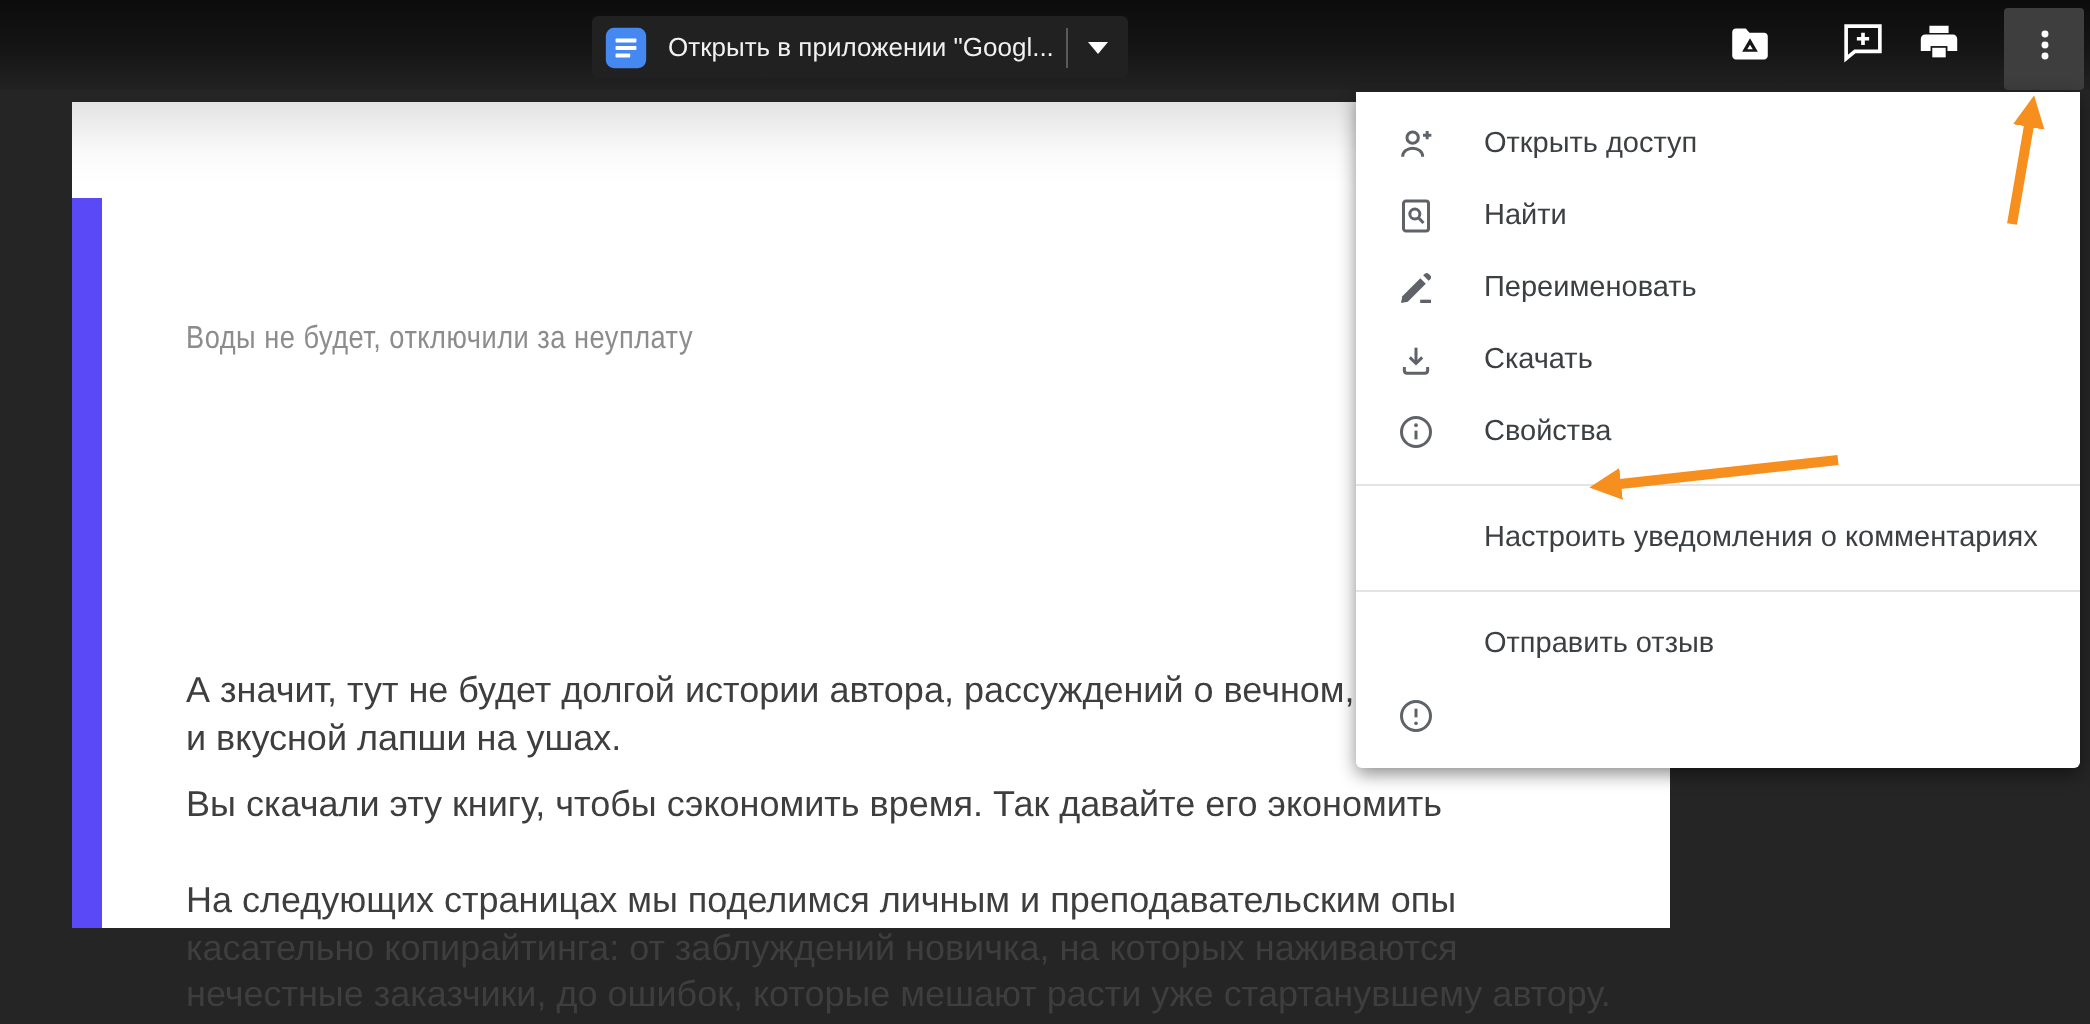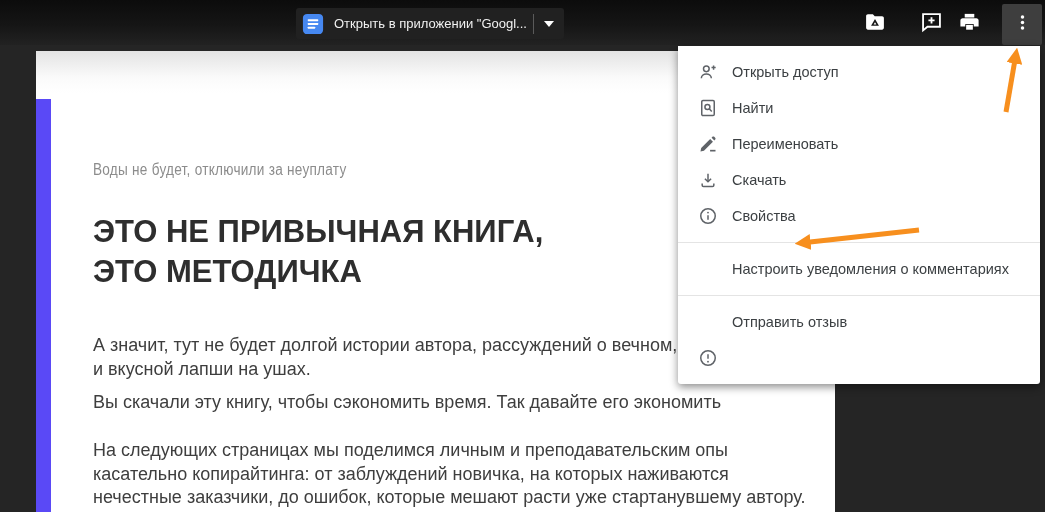--- a/index.html
+++ b/index.html
@@ -15,51 +15,47 @@
     background:#212121;border-radius:3px;display:flex;align-items:center;cursor:pointer;z-index:5;}
   .docs-icon{margin-left:6px;display:flex;}
   .open-label{color:#f1f1f1;font-size:13px;margin-left:10px;flex:1;white-space:nowrap;overflow:hidden;}
   .btn-divider{width:1px;height:20px;background:#5a5a5a;}
   .caret-box{width:30px;height:100%;display:flex;align-items:center;justify-content:center;}
   .caret{width:0;height:0;border-left:5px solid transparent;border-right:5px solid transparent;border-top:6px solid #fff;}
   .tb-btn{position:absolute;top:11px;width:26px;height:26px;display:flex;align-items:center;justify-content:center;cursor:pointer;z-index:5;}
   .kebab-btn{position:absolute;left:1002px;top:4px;width:40px;height:41px;background:#3e3e3e;
     border-radius:2px;display:flex;align-items:center;justify-content:center;cursor:pointer;z-index:5;}
   
-  .page{position:absolute;left:36px;top:51px;width:799px;height:461px;
+  .page{position:absolute;left:36px;top:51px;width:799px;height:413px;
     background:linear-gradient(180deg,#e3e3e3 0px,#fafafa 26px,#ffffff 42px);z-index:1;}
   .accent-bar{position:absolute;left:0;top:48px;bottom:0;width:15px;background:#5a49f6;}
   .kicker{position:absolute;left:57px;top:110px;font-size:16px;color:#8c8c8c;
     transform:scaleX(.85);transform-origin:left center;white-space:nowrap;letter-spacing:.3px;}
   .doc-h1{position:absolute;left:57px;top:161px;font-size:31px;line-height:40px;
     font-weight:700;color:#2e2e2e;white-space:nowrap;}
   .para{position:absolute;left:57px;font-size:18px;line-height:23.5px;color:#3e3e3e;}
   .para div{white-space:nowrap;}
   .p1{top:283px}.p2{top:340px}.p3{top:388px}
   
   .menu{position:absolute;left:678px;top:46px;width:362px;background:#ffffff;
     padding:8px 0;border-radius:0 0 3px 3px;box-shadow:0 3px 9px rgba(0,0,0,.45);z-index:6;}
-  .menu-item{height:36px;display:flex;align-items:center;padding-left:20px;gap:14px;cursor:pointer;}
+  .menu-item{height:36px;display:flex;align-items:center;padding-left:20px;gap:24px;cursor:pointer;}
   .mi-icon{width:20px;height:20px;flex:none;color:#5f6368;display:flex;}
   .mi-icon svg{width:20px;height:20px;}
   .mi-label{font-size:14.5px;color:#3c4043;white-space:nowrap;}
   .menu-sep{height:1px;background:#e4e4e4;margin:8px 0;}
   
   .arrows{position:absolute;left:0;top:0;z-index:10;pointer-events:none;}
 </style>
 </head>
 <body>
 
 <div class="page">
   <div class="accent-bar"></div>
   <div class="kicker">Воды не будет, отключили за неуплату</div>
-  <div class="doc-h1">
-    <div>ЭТО НЕ ПРИВЫЧНАЯ КНИГА,</div>
-    <div>ЭТО МЕТОДИЧКА</div>
-  </div>
   <div class="para p1">
     <div>А значит, тут не будет долгой истории автора, рассуждений о вечном, горы м</div>
     <div>и вкусной лапши на ушах.</div>
   </div>
   <div class="para p2">
     <div>Вы скачали эту книгу, чтобы сэкономить время. Так давайте его экономить</div>
   </div>
   <div class="para p3">
     <div>На следующих страницах мы поделимся личным и преподавательским опы</div>
     <div>касательно копирайтинга: от заблуждений новичка, на которых наживаются</div>

